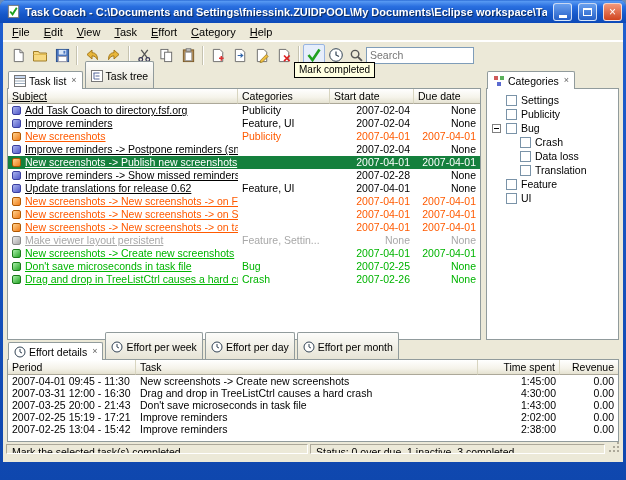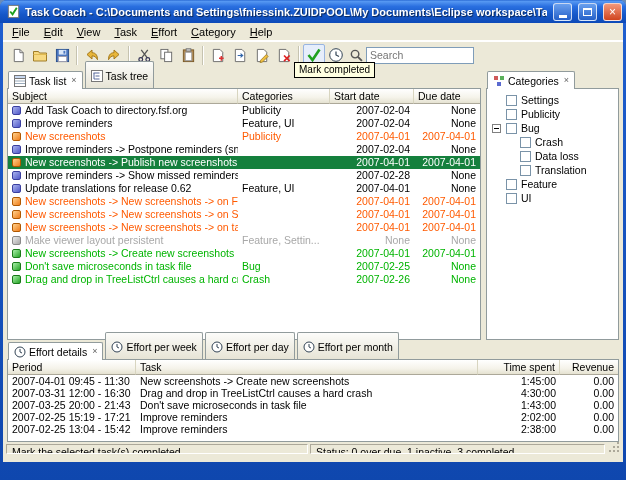--- a/index.html
+++ b/index.html
@@ -78,21 +78,21 @@
   .thead{ display:flex; flex:none; }
   .th{
     padding:1px 4px; font-size:10.5px; height:15px; line-height:13px;
     background:linear-gradient(#ffffff,#f5f3ea 60%,#e5e2d1);
     border-right:1px solid #d8d5c0; border-bottom:1px solid #aca899;
     white-space:nowrap; overflow:hidden;
   }
   .rows{ flex:1; overflow:hidden; }
   .tr{ display:flex; height:13px; align-items:center; font-size:10.5px; line-height:13px; }
   .cell{ padding:0 4px; white-space:nowrap; overflow:hidden; }
-  .c-subj{ flex:1; min-width:0; display:flex; align-items:center; gap:4px; }
+  .c-subj{ flex:1; min-width:0; display:flex; align-items:center; gap:4px;text-decoration:underline; }
   .c-cat{ width:92px; flex:none; }
   .c-start{ width:84px; flex:none; text-align:right; }
   .c-due{ width:66px; flex:none; text-align:right; }
 
   .ticon{ width:9px; height:9px; border-radius:2px; flex:none; border:1px solid; display:inline-block; }
   .i-blue{ background:linear-gradient(135deg,#aab4ee,#5058c8); border-color:#3a3fa0; }
   .i-orange{ background:linear-gradient(135deg,#ffd28e,#f07d1a); border-color:#b05800; }
   .i-gray{ background:linear-gradient(135deg,#ececec,#a6a6a6); border-color:#8a8a8a; }
   .i-green{ background:linear-gradient(135deg,#aaf0aa,#25a325); border-color:#187a18; }
 

